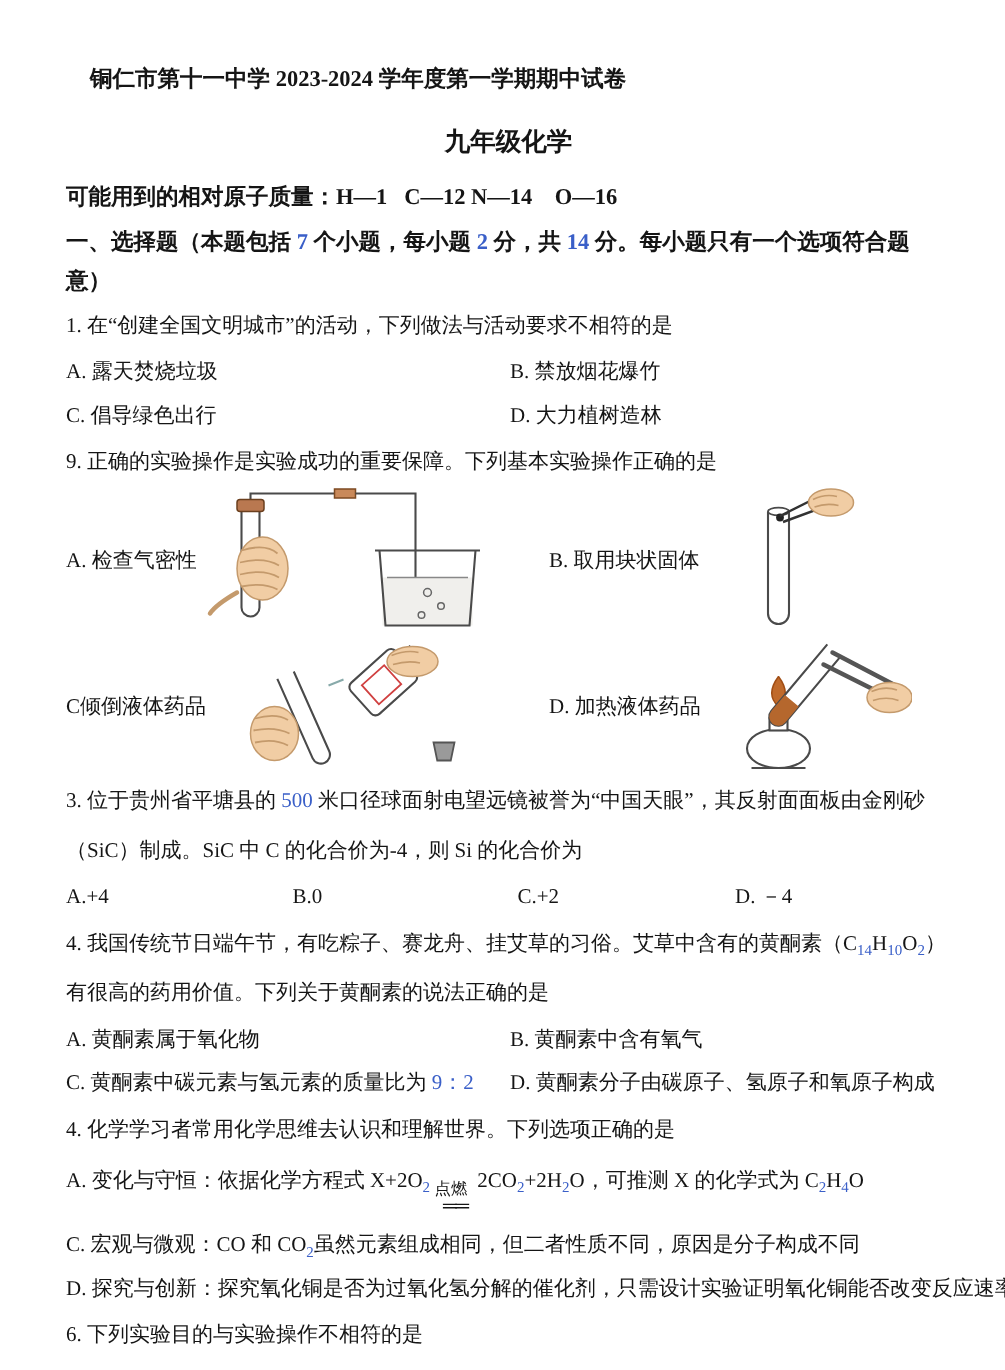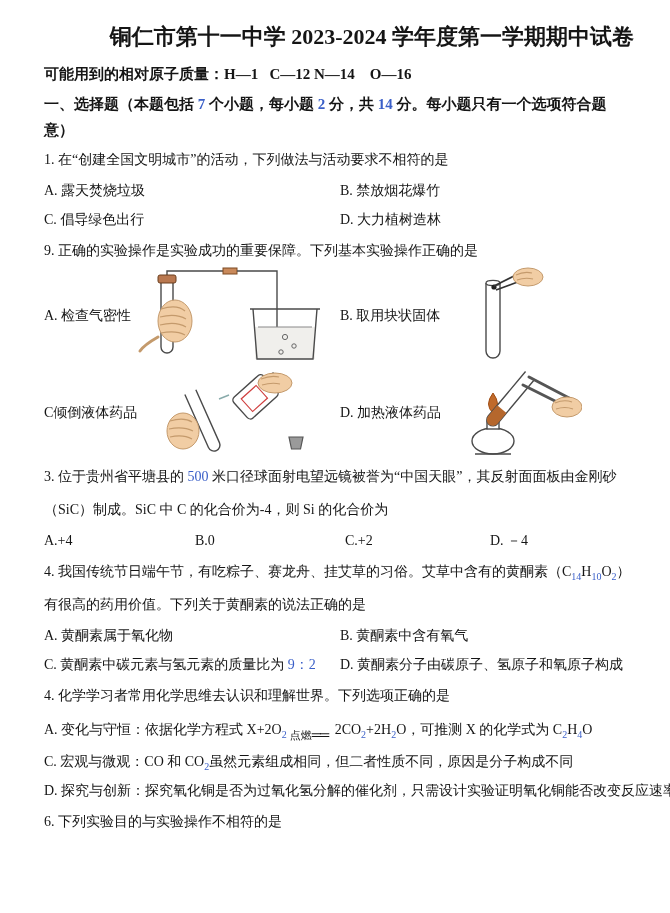--- a/index.html
+++ b/index.html
@@ -6,48 +6,49 @@
   .page{
     position:relative;
     width:670px;height:913px;
     box-sizing:border-box;
     background:#ffffff;
     padding:24px 36px 0 44px;
     font-family:"Liberation Serif","DejaVu Serif",serif;
     color:#151515;
     overflow:hidden;
   }
-  .title{text-align:right;font-size:22px;font-weight:bold;margin:0;line-height:26px;}
+  .title{text-align:left;font-size:15px;font-weight:bold;margin:16px;line-height:26px;}
   .subtitle{text-align:center;font-size:17px;font-weight:bold;margin:7px 0 0;line-height:26px;}
   .note{font-weight:bold;font-size:15px;margin:11px 0 0;line-height:26px;white-space:pre-wrap;}
   .sec{font-weight:bold;font-size:15px;margin:4px 0 0;line-height:26px;}
   .q{font-size:14px;margin:0;line-height:33px;}
   .optrow{display:grid;grid-template-columns:296px 1fr;font-size:14px;line-height:29px;white-space:nowrap;}
   .optrow4{display:grid;grid-template-columns:151px 150px 145px 1fr;font-size:14px;line-height:29px;white-space:nowrap;}
-  .imgrow{display:grid;grid-template-columns:296px 1fr;align-items:center;}
+  .imgrow{display:grid;grid-template-columns:296px 1fr;align-items:center;gap:26px;}
   .imgcell{display:flex;align-items:center;gap:6px;font-size:14px;}
   .imgcell .lbl{white-space:nowrap;}
   .blu{color:#3a5fc8;}
   sub{font-size:10px;line-height:0;}
   .qa{font-size:14px;margin:8px 0 6px;line-height:20px;white-space:nowrap;}
   .single{white-space:nowrap;}
-  .eq-cond{display:inline-flex;flex-direction:row;align-items:flex-end;vertical-align:-5px;line-height:1;margin:0 3px;}
+  .eq-cond{display:inline-flex;flex-direction:column;align-items:flex-end;vertical-align:-5px;line-height:1;margin:0 3px;}
   .eq-top{font-size:11px;}
   .eq-bot{font-size:13px;margin-top:-2px;letter-spacing:-1px;}
   svg{display:block;}
   .sk{fill:#f1cda4;stroke:#c49a6c;stroke-width:1;}
   .ln{fill:none;stroke:#4a4a4a;stroke-width:1.4;}
   .glass{fill:#ffffff;stroke:#4a4a4a;stroke-width:1.4;}
 </style>
 </head>
 <body>
 
 <div class="page">
 
   <h1 class="title">铜仁市第十一中学 2023-2024 学年度第一学期期中试卷</h1>
+  <h2 class="subtitle">九年级化学</h2>
 
   <p class="note">可能用到的相对原子质量：H—1   C—12 N—14    O—16</p>
 
   <p class="sec"><span>一、选择题（本题包括 </span><span class="blu">7</span><span> 个小题，每小题 </span><span class="blu">2</span><span> 分，共 </span><span class="blu">14</span><span> 分。每小题只有一个选项符合题意）</span></p>
 
   <p class="q">1. 在“创建全国文明城市”的活动，下列做法与活动要求不相符的是</p>
   <div class="optrow">
     <span>A. 露天焚烧垃圾</span>
     <span>B. 禁放烟花爆竹</span>
   </div>

